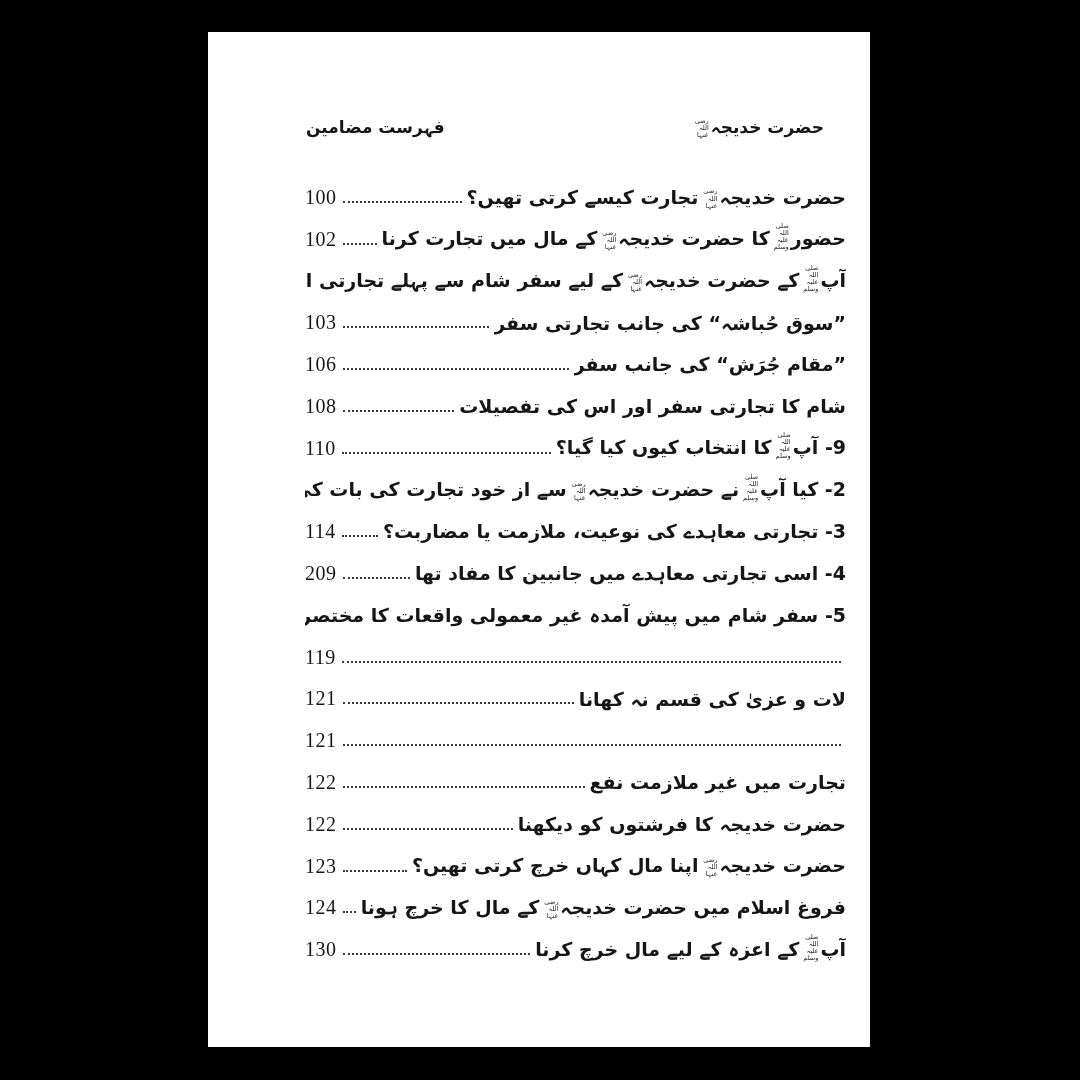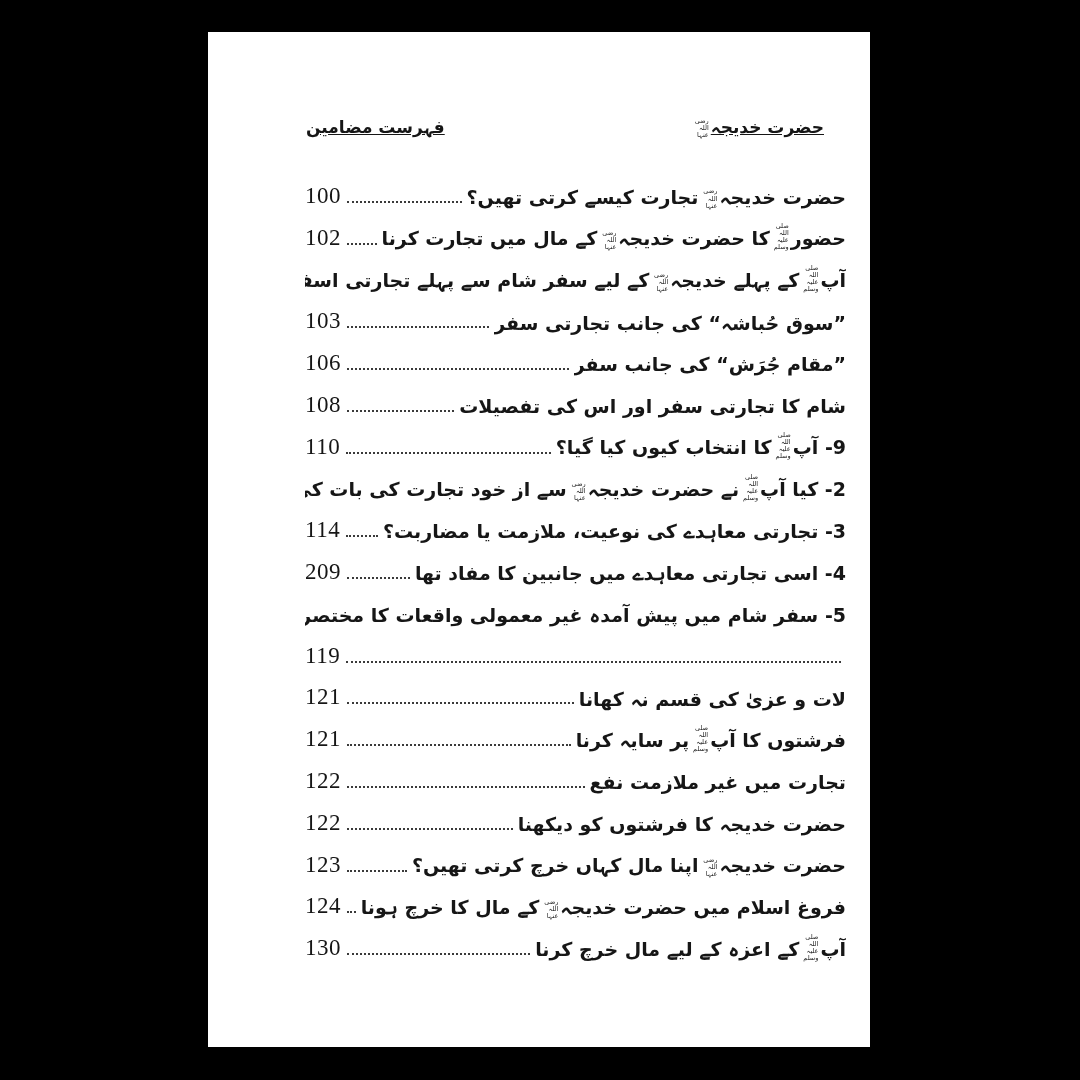--- a/index.html
+++ b/index.html
@@ -11,42 +11,42 @@
   .page{
     position:absolute;left:208px;top:32px;width:662px;height:1015px;
     background:#ffffff;color:#161616;
   }
   .page-header{
     position:absolute;top:84px;left:0;right:0;
     display:flex;direction:rtl;justify-content:space-between;align-items:flex-start;
     padding:0 46px 0 98px;
     font-size:17px;font-weight:bold;line-height:1.4;
   }
-  .header-item{white-space:nowrap;text-decoration:underline;}
+  .header-item{white-space:nowrap;}
   .toc{
     position:absolute;top:136px;right:24px;left:97px;
     direction:rtl;overflow:hidden;
   }
   .toc-row{
     display:flex;direction:rtl;align-items:flex-end;height:41.8px;
   }
   .toc-title{
     flex:0 0 auto;max-width:100%;
     white-space:nowrap;overflow:hidden;
     font-size:19px;font-weight:bold;line-height:1.3;
   }
   .toc-dots{
     flex:1 1 auto;min-width:6px;height:0;
     border-bottom:2.5px dotted #3a3a3a;
     margin:0 5px 7px 6px;
   }
   .toc-page{
     flex:0 0 auto;direction:ltr;
     font-family:"Liberation Serif",serif;
-    font-size:23px;font-weight:normal;line-height:1;
+    font-size:20px;font-weight:normal;line-height:1;
     margin-bottom:3px;letter-spacing:0.5px;
   }
   .hon{
     display:inline-block;width:17px;
     font-size:6.5px;font-weight:normal;line-height:1.1;
     text-align:right;white-space:normal;word-break:break-word;
     vertical-align:-4px;margin:0 2px;color:#222;
   }
 </style>
 </head>
@@ -69,21 +69,21 @@
           <span class="toc-title"><span>حضرت خدیجہ</span><span class="hon">رضی اللہ عنہا</span><span>تجارت کیسے کرتی تھیں؟</span></span>
           <span class="toc-dots"></span>
           <span class="toc-page">100</span>
         </div>
         <div class="toc-row">
           <span class="toc-title"><span>حضور</span><span class="hon">صلی اللہ علیہ وسلم</span><span>کا حضرت خدیجہ</span><span class="hon">رضی اللہ عنہا</span><span>کے مال میں تجارت کرنا</span></span>
           <span class="toc-dots"></span>
           <span class="toc-page">102</span>
         </div>
         <div class="toc-row">
-          <span class="toc-title"><span>آپ</span><span class="hon">صلی اللہ علیہ وسلم</span><span>کے پہلے خدیجہ</span><span class="hon">رضی اللہ عنہا</span><span>کے لیے سفر شام سے پہلے تجارتی اسفار</span></span>
+          <span class="toc-title"><span>آپ</span><span class="hon">صلی اللہ علیہ وسلم</span><span>کے حضرت خدیجہ</span><span class="hon">رضی اللہ عنہا</span><span>کے لیے سفر شام سے پہلے تجارتی اسفار</span></span>
         </div>
         <div class="toc-row">
           <span class="toc-title"><span>”سوق حُباشہ“ کی جانب تجارتی سفر</span></span>
           <span class="toc-dots"></span>
           <span class="toc-page">103</span>
         </div>
         <div class="toc-row">
           <span class="toc-title"><span>”مقام جُرَش“ کی جانب سفر</span></span>
           <span class="toc-dots"></span>
           <span class="toc-page">106</span>
@@ -117,21 +117,20 @@
         <div class="toc-row">
           <span class="toc-dots"></span>
           <span class="toc-page">119</span>
         </div>
         <div class="toc-row">
           <span class="toc-title"><span>لات و عزیٰ کی قسم نہ کھانا</span></span>
           <span class="toc-dots"></span>
           <span class="toc-page">121</span>
         </div>
         <div class="toc-row">
-          <span class="toc-title"><span>فرشتوں کا آپ</span><span class="hon">صلی اللہ علیہ وسلم</span><span>پر سایہ کرنا</span></span>
           <span class="toc-dots"></span>
           <span class="toc-page">121</span>
         </div>
         <div class="toc-row">
           <span class="toc-title"><span>تجارت میں غیر ملازمت نفع</span></span>
           <span class="toc-dots"></span>
           <span class="toc-page">122</span>
         </div>
         <div class="toc-row">
           <span class="toc-title"><span>حضرت خدیجہ کا فرشتوں کو دیکھنا</span></span>

